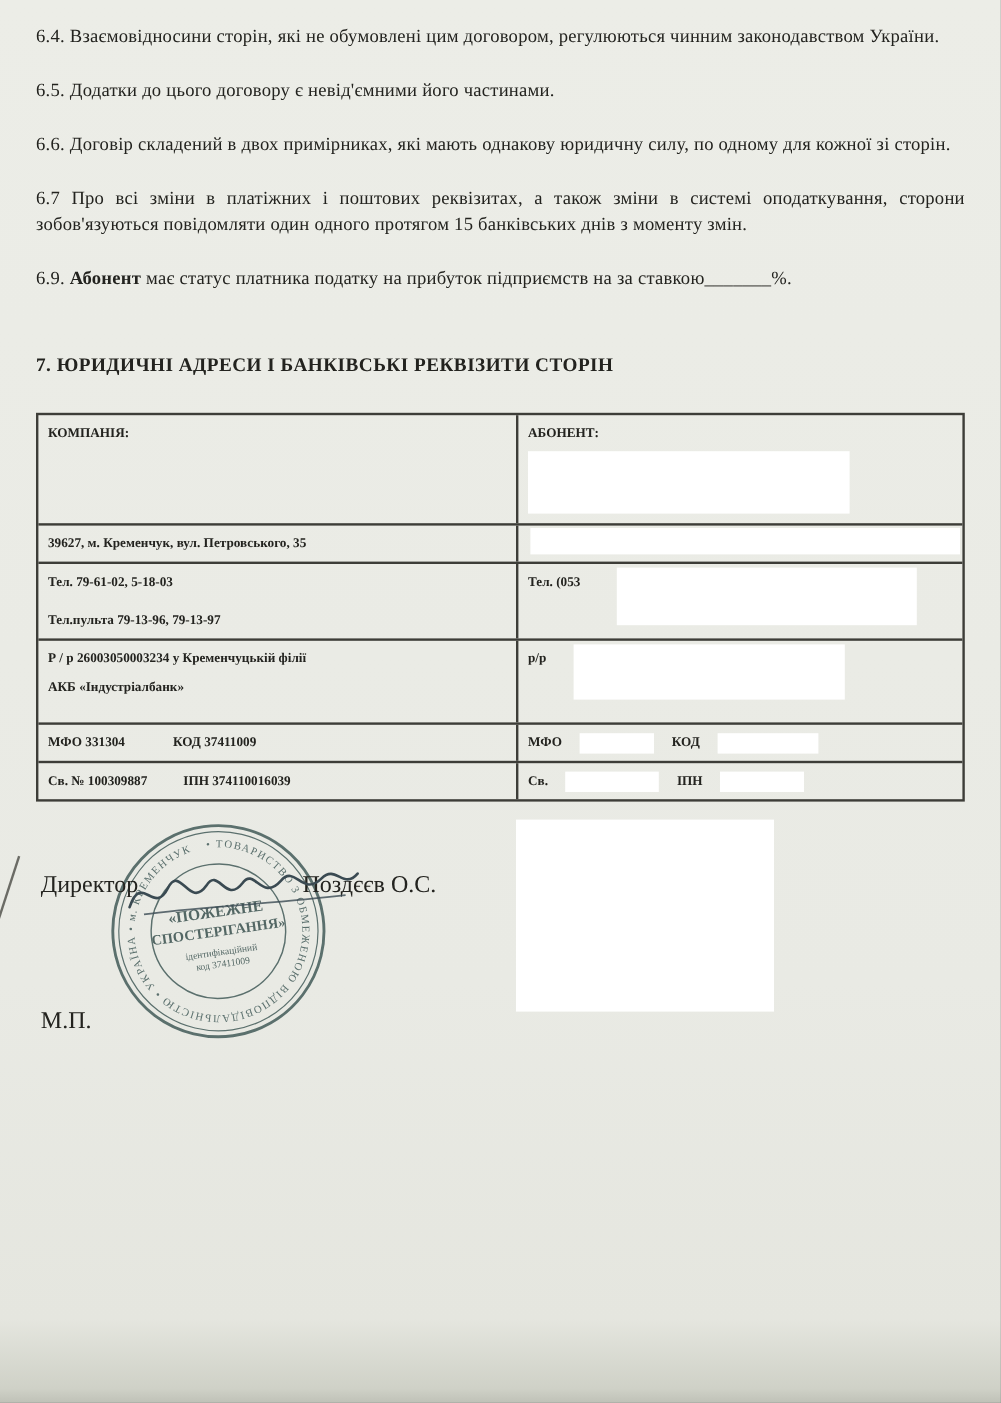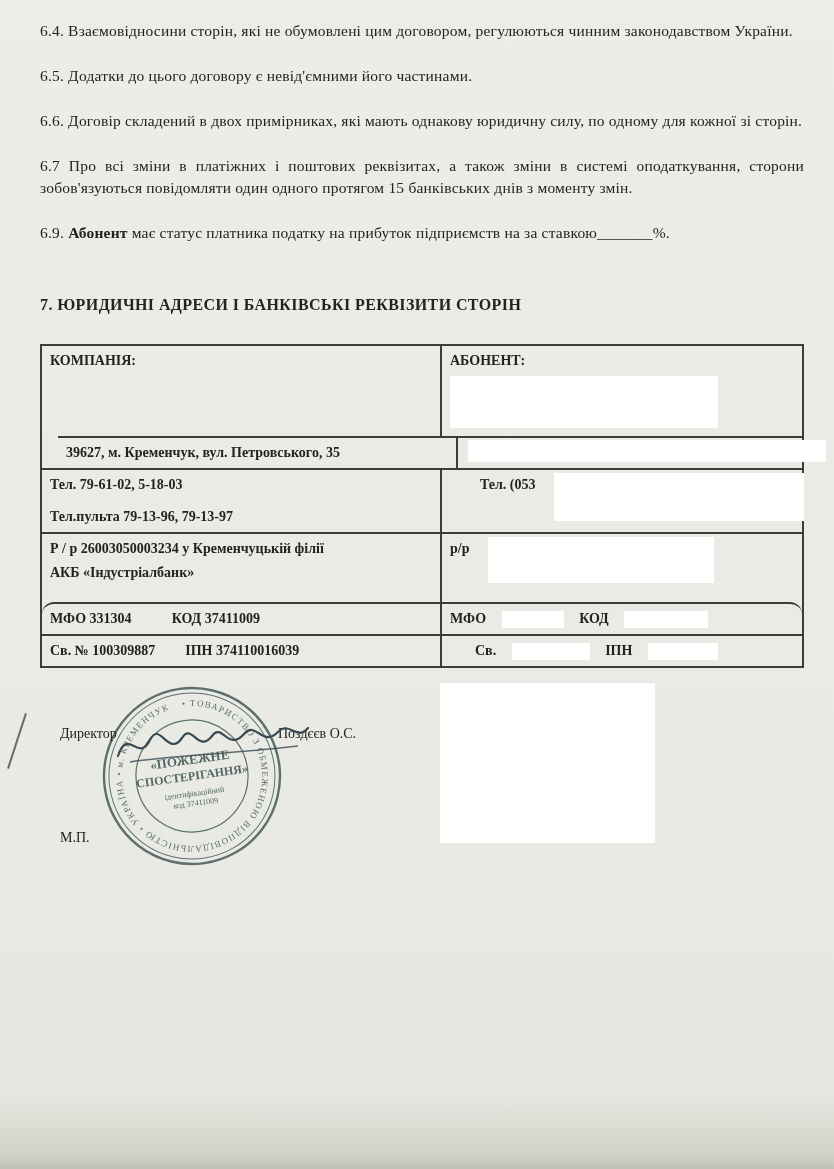--- a/index.html
+++ b/index.html
@@ -5,68 +5,68 @@
   * { box-sizing: border-box; }
   html,body { margin:0; padding:0; background:#9a9a94; }
   .page {
     position: relative;
     width: 834px;
     height: 1169px;
     margin: 0 auto;
     background: linear-gradient(180deg, #ecede7 0%, #e9eae4 70%, #e5e6df 94%, #cfd1c7 99%, #bfc1b7 100%);
     font-family: "Liberation Serif", "DejaVu Serif", serif;
     color: #23231f;
-    padding: 20px 30px 0 40px;
+    padding: 20px 30px 0 30px;
     overflow: hidden;
   }
   .para {
     font-size: 15.5px;
     line-height: 22px;
     text-align: justify;
     margin: 0 0 23px 0;
     letter-spacing: 0.2px;
   }
   .b { font-weight: bold; }
   .section-title {
     text-align: left;
     font-weight: bold;
     font-size: 16px;
     letter-spacing: 0.4px;
     margin: 52px 0 30px 0;
   }
   .req-table {
     border: 2px solid #3d3d38;
     font-weight: bold;
-    font-size: 14px;
+    font-size: 11px;
     line-height: 20px;
   }
   .t-row { display: grid; grid-template-columns: 400px 1fr; border-top: 2px solid #3d3d38; }
   .t-row:first-child { border-top: none; }
   .cell { padding: 5px 8px; position: relative; }
   .cell.left { border-right: 2px solid #3d3d38; }
   .r1 { min-height: 90px; }
-  .r2 { min-height: 27px; margin-left: 16px; }
-  .r3 { min-height: 64px; gap: 30px; }
+  .r2 { min-height: 27px; }
+  .r3 { min-height: 64px; }
   .r4 { min-height: 70px; }
-  .r5 { min-height: 26px; border-radius: 12px; }
-  .r6 { min-height: 26px; gap: 25px; }
+  .r5 { min-height: 26px; }
+  .r6 { min-height: 26px; }
   .gap26 { margin-top: 26px; }
   .gap12 { margin-top: 12px; }
   .gap20 { margin-top: 4px; }
   .redact { position: absolute; background: #ffffff; }
   .blank {
     display: inline-block;
     background: #ffffff;
     height: 17px;
     vertical-align: middle;
   }
   .sp40 { display:inline-block; width: 40px; }
   .sp30 { display:inline-block; width: 30px; }
   .footer { position: relative; height: 318px; margin-top: 6px; }
-  .f-label { position: absolute; font-size: 14px; font-weight: normal; margin-left: 16px; }
+  .f-label { position: absolute; font-size: 20px; font-weight: normal; }
   .stamp {
     position: absolute;
     left: 60px;
     top: 10px;
     transform: rotate(-8deg);
     opacity: 0.9;
   }
   .signature { position: absolute; left: 72px; top: 42px; z-index: 3; }
   .pen-stroke {
     position: absolute;
@@ -180,19 +180,19 @@
       <text x="92" y="122" text-anchor="middle" font-size="8" fill="#435957" font-family="Liberation Serif, serif">код 37411009</text>
     </svg>
 
     <svg class="signature" viewBox="0 0 200 56" width="200" height="56" xmlns="http://www.w3.org/2000/svg">
       <path d="M6,40 C16,10 26,48 38,24 C48,4 56,42 70,22 C80,6 86,38 100,20 C110,6 116,36 132,18 C144,4 150,32 166,16 C178,4 184,26 196,12" stroke="#3a4a52" stroke-width="2.2" fill="none" stroke-linecap="round"></path>
       <path d="M18,46 C58,40 118,38 186,30" stroke="#3a4a52" stroke-width="1.5" fill="none" opacity="0.8"></path>
     </svg>
 
     <span class="f-label" style="left:4px; top:52px;">Директор</span>
     <span class="f-label" style="left:222px; top:52px;">Поздєєв О.С.</span>
-    <span class="f-label" style="left:4px; top:156px;">М.П.</span>
+    <span class="f-label" style="left:4px; top:166px;">М.П.</span>
 
     <div class="redact" style="left:400px; top:9px; width:215px; height:160px;"></div>
 
   </div>
 
 </div>
 
 </body></html>

